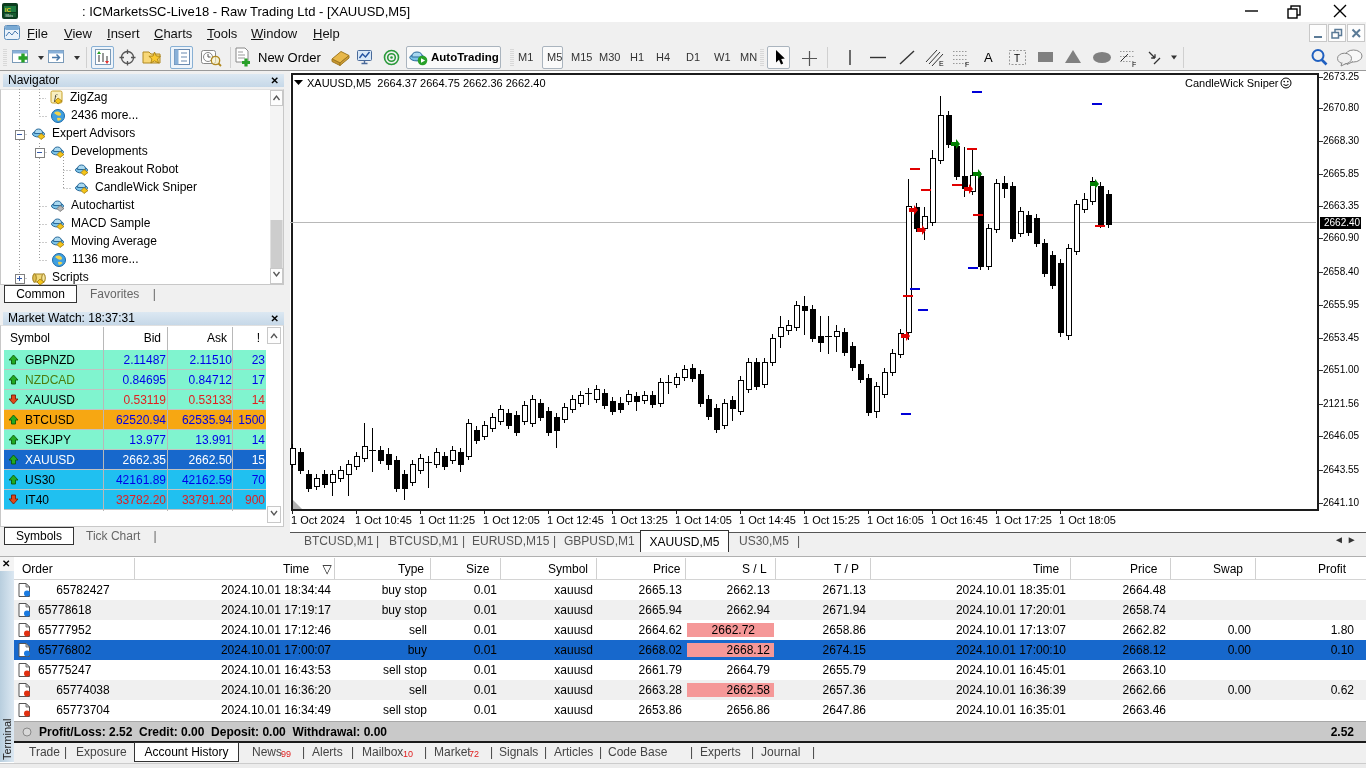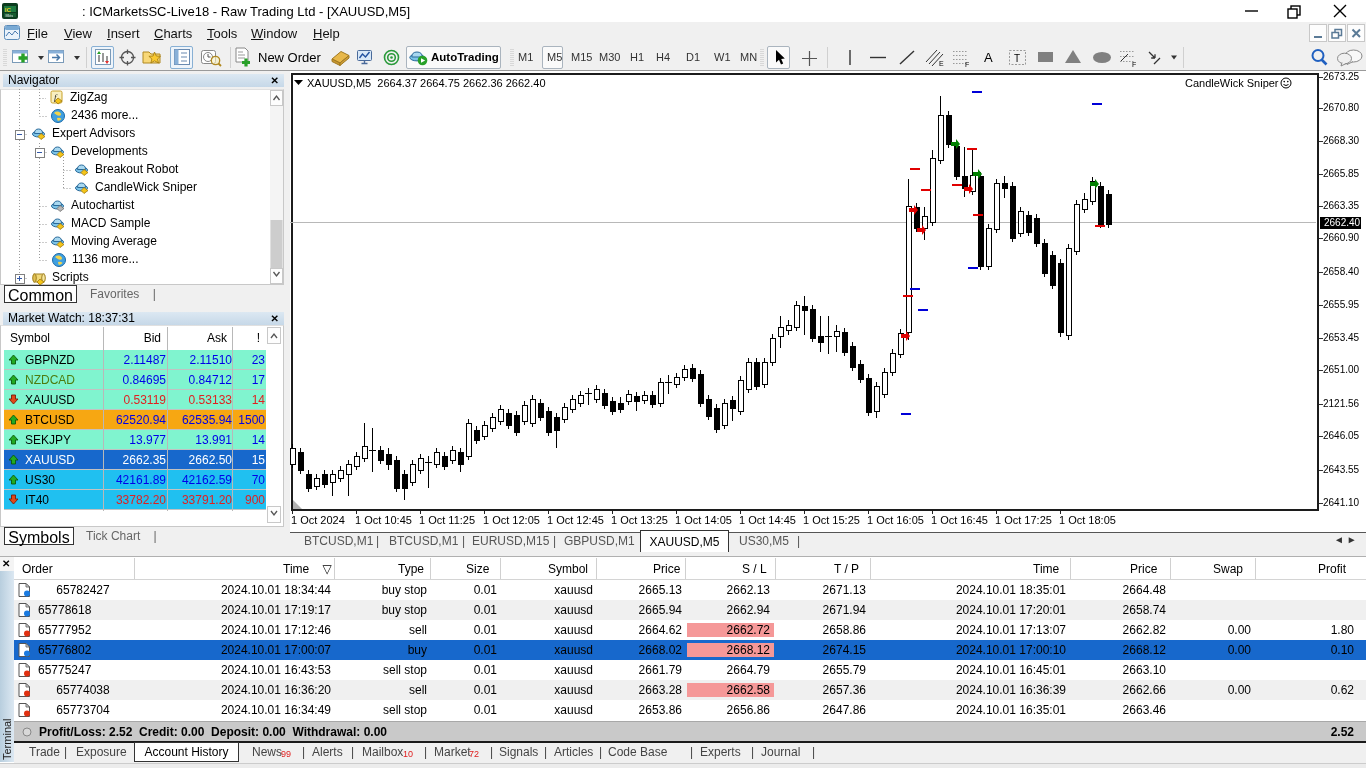--- a/index.html
+++ b/index.html
@@ -7,21 +7,21 @@
 .menuitem u { text-decoration:underline; }
 .tbtxt { position:absolute; top:50px; font-size:13px; color:#000; }
 .tf { position:absolute; top:51px; font-size:11px; color:#333; }
 .pressed { border:1px solid #aab4be; background:#fafafa; border-radius:2px; }
 .pressedb { border:1px solid #88b0d4; background:#eef4fa; border-radius:2px; position:absolute; }
 .vsep { position:absolute; width:1px; height:21px; background:#d0d0d0; }
 .ptitle { position:absolute; left:3px; width:281px; height:13px; background:linear-gradient(#dce8f2,#c6d8e8); font-size:12px; line-height:13px; color:#000; padding:0 0 0 5px; }
 .pclose { position:absolute; right:5px; top:0; font-size:10px; color:#000; font-weight:bold; }
 .nvi { position:absolute; font-size:12px; color:#000; }
 .tabrow { position:absolute; font-size:12px; color:#666; }
-.tabsel { background:#fff; border:1px solid #333; color:#000; text-align:center; font-size:16px; position:absolute; }
+.tabsel { background:#fff; border:1px solid #333; color:#000; text-align:center; font-size:12px; position:absolute; }
 .mwr { position:absolute; left:4px; width:262px; height:20px; border-bottom:1px solid #c2c2c2; }
 .mwa { position:absolute; left:4px; top:4px; }
 .mws { position:absolute; left:21px; top:3px; font-size:12px; }
 .mwn { position:absolute; top:3px; font-size:12px; text-align:right; }
 .pxl { position:absolute; left:1323px; font-size:10px; color:#000; }
 .ptick { position:absolute; left:1319px; width:4px; height:1px; background:#333; }
 .txl { position:absolute; top:514px; font-size:11px; color:#000; }
 .ttick { position:absolute; top:511px; width:1px; height:3px; background:#222; }
 .ctab { position:absolute; top:534px; font-size:12px; color:#555; }
 .th { position:absolute; top:562px; font-size:12px; color:#000; }
@@ -816,21 +816,21 @@
       <path d="M 1 0.5 L 8 0.5 L 11.5 4 L 11.5 13.5 L 1 13.5 Z" fill="#fff" stroke="#555"></path>
       <path d="M 8 0.5 L 8 4 L 11.5 4 Z" fill="#ddd" stroke="#555" stroke-width="0.8"></path>
       <circle cx="9" cy="10.5" r="3" fill="#e03010"></circle>
     </svg>
     <span class="tc" style="left:24px;width:90px;text-align:left">65777952</span>
     <span class="tc" style="left:138px;width:179px">2024.10.01 17:12:46</span>
     <span class="tc" style="left:338px;width:75px">sell</span>
     <span class="tc" style="left:433px;width:50px">0.01</span>
     <span class="tc" style="left:503px;width:76px">xauusd</span>
     <span class="tc" style="left:584px;width:84px">2664.62</span>
-    <span class="tc" style="left:673px;width:87px;background:#f59898;color:#000;padding-right:4px">2662.72</span>
+    <span class="tc" style="left:673px;width:87px;background:#f59898;color:#000;padding-right:19px">2662.72</span>
     <span class="tc" style="left:768px;width:84px">2658.86</span>
     <span class="tc" style="left:864px;width:188px">2024.10.01 17:13:07</span>
     <span class="tc" style="left:1059px;width:93px">2662.82</span>
     <span class="tc" style="left:1159px;width:78px">0.00</span>
     <span class="tc" style="left:1244px;width:96px">1.80</span>
   </div>
 <div class="tr" style="top:640px;background:#1768cc;color:#000">
     <svg class="tri" width="13" height="14" viewBox="0 0 13 14">
       <path d="M 1 0.5 L 8 0.5 L 11.5 4 L 11.5 13.5 L 1 13.5 Z" fill="#fff" stroke="#555"></path>
       <path d="M 8 0.5 L 8 4 L 11.5 4 Z" fill="#ddd" stroke="#555" stroke-width="0.8"></path>

